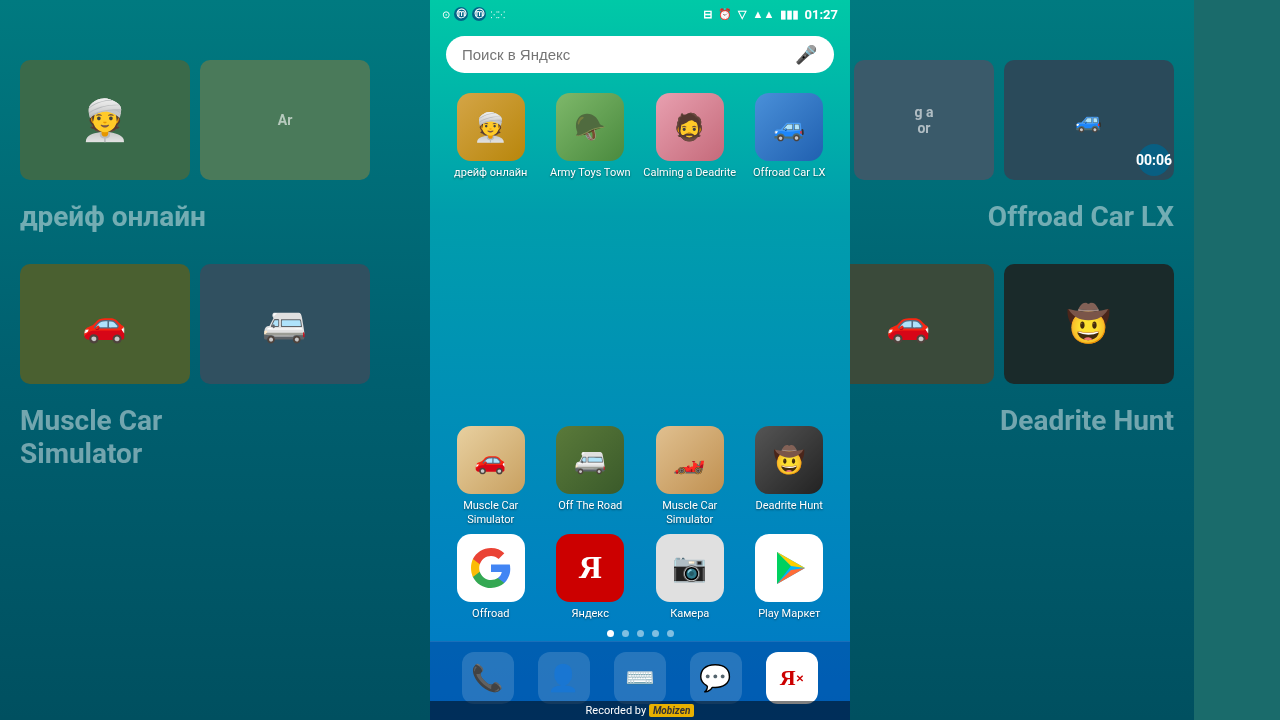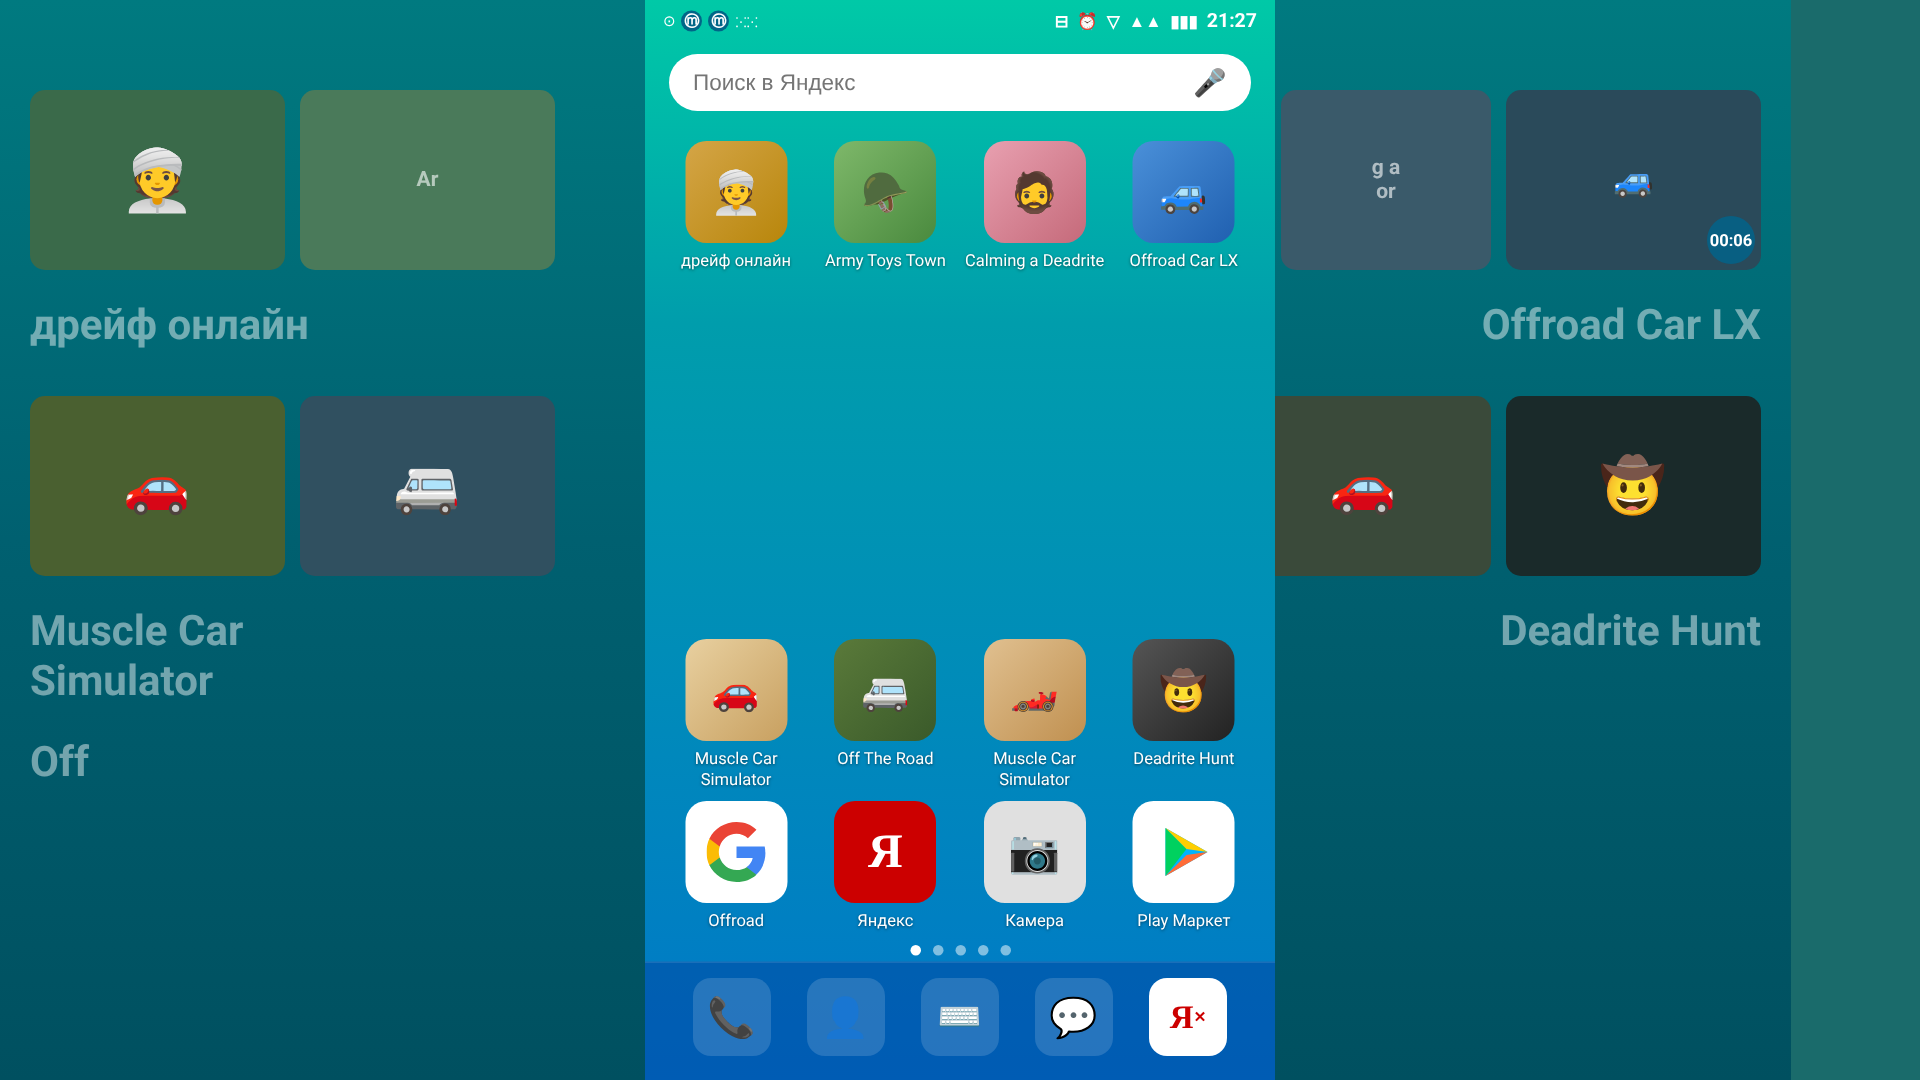--- a/index.html
+++ b/index.html
@@ -211,40 +211,39 @@
 
     <div style="display:flex;gap:10px;margin-top:10px;">
       <div style="width:170px;height:120px;border-radius:10px;background:#4a6030;overflow:hidden;display:flex;align-items:center;justify-content:center;">
         <span style="font-size:36px;">🚗</span>
       </div>
       <div style="width:170px;height:120px;border-radius:10px;background:#305060;overflow:hidden;display:flex;align-items:center;justify-content:center;">
         <span style="font-size:36px;">🚐</span>
       </div>
     </div>
     <div style="font-size:28px;font-weight:bold;color:rgba(255,255,255,0.45);line-height:1.2;">Muscle Car<br>Simulator</div>
-    <div style="font-size:28px;font-weight:bold;color:rgba(255,255,255,0.45);line-height:1.2;">Off</div>
   </div>
 </div>
 
 <div class="phone-container">
 
   <div class="status-bar">
     <div class="status-left">
       <span style="font-size:10px;">⊙</span>
       <span style="font-size:10px;background:#006688;border-radius:50%;width:14px;height:14px;display:flex;align-items:center;justify-content:center;font-weight:bold;">ⓜ</span>
       <span style="font-size:10px;background:#006688;border-radius:50%;width:14px;height:14px;display:flex;align-items:center;justify-content:center;font-weight:bold;">ⓜ</span>
       <span style="font-size:9px;">⁙⁙</span>
     </div>
     <div class="status-right">
       <span style="font-size:11px;">⊟</span>
       <span style="font-size:11px;">⏰</span>
       <span style="font-size:11px;">▽</span>
       <span style="font-size:11px;">▲▲</span>
       <span style="font-size:11px;">▮▮▮</span>
-      <span style="font-weight:bold;font-size:13px;">21:27</span>
+      <span style="font-weight:bold;font-size:13px;">01:27</span>
     </div>
   </div>
 
   <div class="search-bar">
     <input class="search-input" type="text" readonly="" placeholder="Поиск в Яндекс" style="">
     <span class="mic-icon">🎤</span>
   </div>
 
   <div class="app-grid" style="grid-template-columns:repeat(4,1fr);display:grid;gap:6px;padding:4px 14px 0;">
 
@@ -369,33 +368,37 @@
     </div>
     <div class="dock-item" style="background:rgba(255,255,255,0.15);">
       <span style="font-size:26px;">💬</span>
     </div>
     <div class="dock-item" style="background:white;border-radius:12px;">
       <span style="font-size:22px;color:#cc0000;font-weight:bold;font-family:serif;">Я</span>
       <span style="font-size:10px;color:#cc0000;font-weight:bold;">✕</span>
     </div>
   </div>
 
+  <div class="recorded-bar">
+    <span>Recorded by</span>
+    <span class="mbz-logo">Mobizen</span>
+  </div>
 </div>
 
 <div class="right-panel">
   <div style="width:100%;height:100%;background:linear-gradient(180deg,#007a80 0%,#006070 50%,#005060 100%);display:flex;flex-direction:column;justify-content:flex-start;padding:20px 20px;gap:20px;align-items:flex-end;">
 
     <div style="display:flex;gap:10px;margin-top:40px;">
       <div style="width:140px;height:120px;border-radius:10px;background:#3a5a6a;overflow:hidden;display:flex;align-items:center;justify-content:center;">
         <span style="font-size:14px;color:rgba(255,255,255,0.6);font-weight:bold;text-align:center;">g a<br>or</span>
       </div>
       <div style="width:170px;height:120px;border-radius:10px;background:#2a4a5a;overflow:hidden;display:flex;flex-direction:column;align-items:center;justify-content:center;position:relative;">
         <span style="font-size:22px;">🚙</span>
         <div style="position:absolute;bottom:4px;right:4px;background:rgba(0,100,140,0.8);border-radius:50%;width:32px;height:32px;display:flex;align-items:center;justify-content:center;">
-          <span style="font-size:11px;color:white;font-weight:bold;">00:06</span>
+          <span style="font-size:14px;color:white;font-weight:bold;">00:06</span>
         </div>
       </div>
     </div>
     <div style="font-size:28px;font-weight:bold;color:rgba(255,255,255,0.45);line-height:1.2;text-align:right;">Offroad Car LX</div>
 
     <div style="display:flex;gap:10px;margin-top:10px;">
       <div style="width:170px;height:120px;border-radius:10px;background:#3a4a3a;overflow:hidden;display:flex;align-items:center;justify-content:center;">
         <span style="font-size:36px;">🚗</span>
       </div>
       <div style="width:170px;height:120px;border-radius:10px;background:#1a2a2a;overflow:hidden;display:flex;align-items:center;justify-content:center;">

